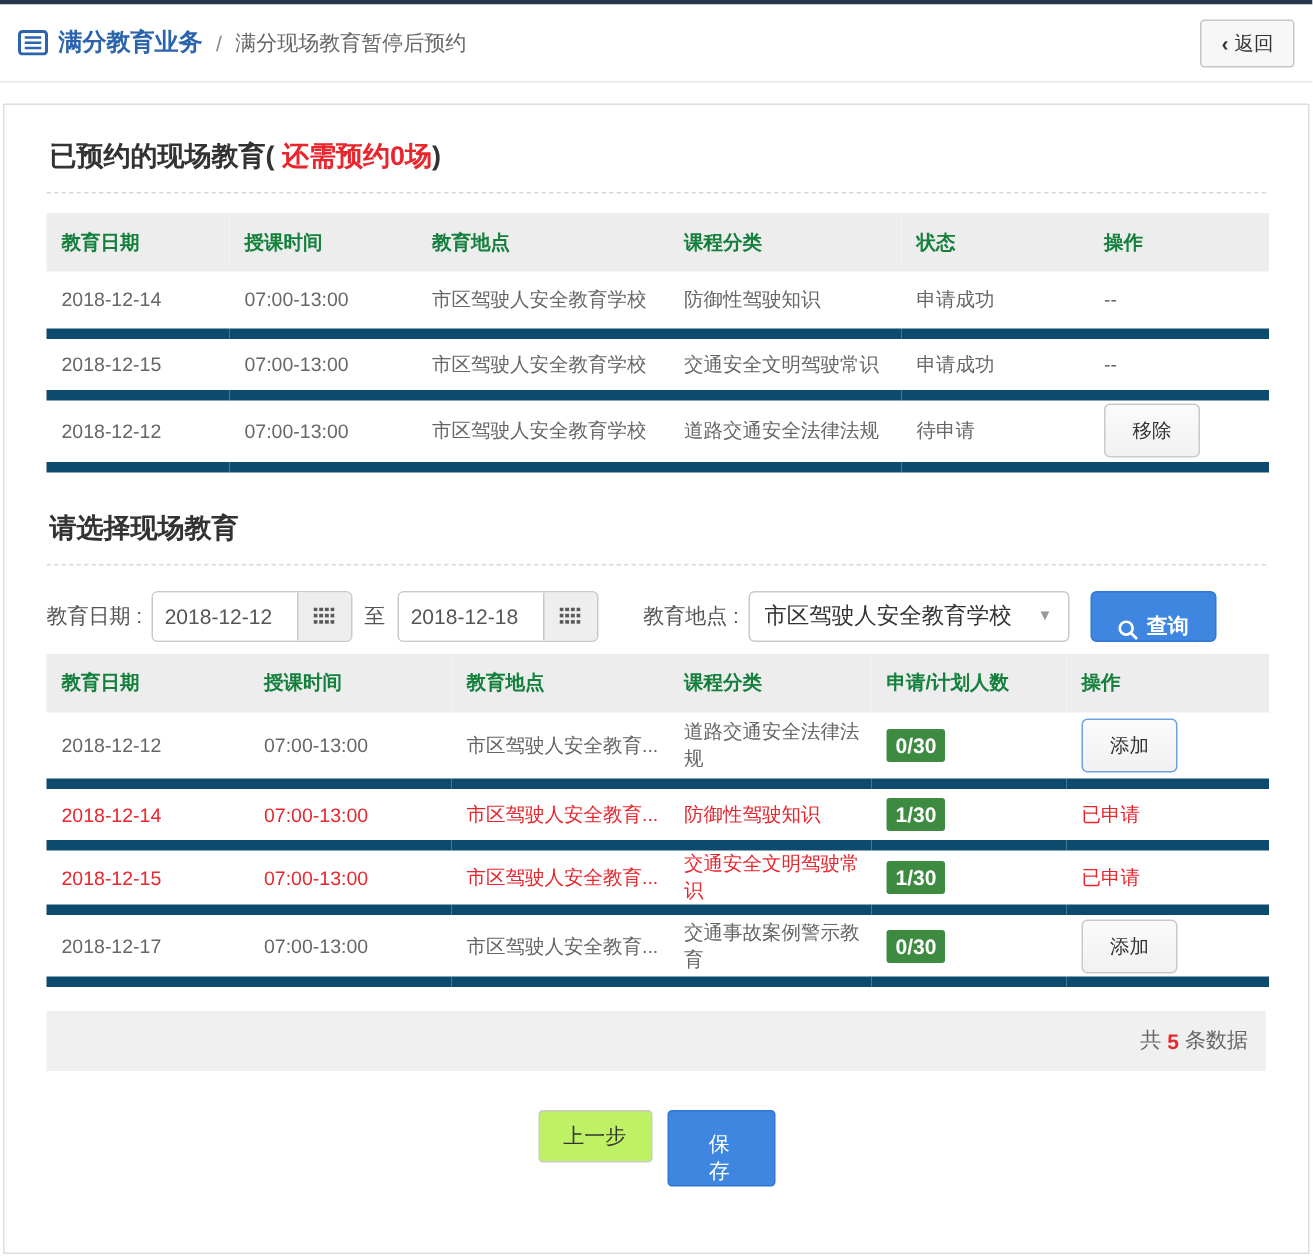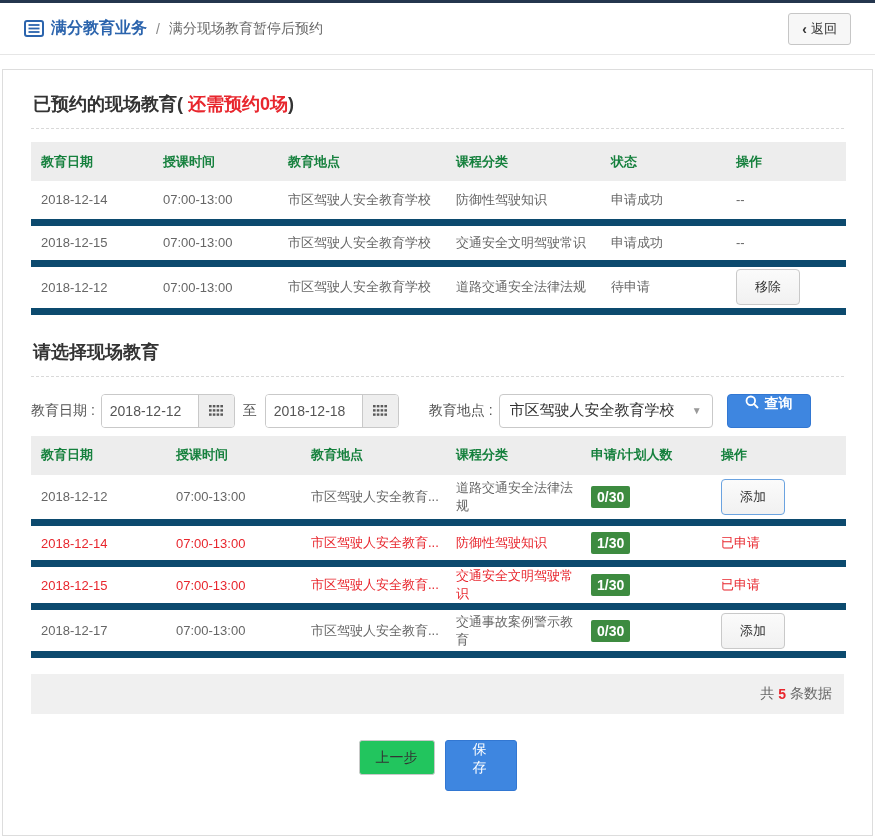--- a/index.html
+++ b/index.html
@@ -2,21 +2,21 @@
 <html><head>
 <meta charset="utf-8">
 <style>
   * { margin:0; padding:0; box-sizing:border-box; }
   html,body { width:875px; height:840px; background:#fff; overflow:hidden;
     font-family:"Liberation Sans","DejaVu Sans",sans-serif; }
 
   
   .topline { height:3px; background:#24364e; }
   .header { height:52px; background:#fff; border-bottom:1px solid #e6e6e6;
-    display:flex; align-items:center; padding:0 24px; }
+    display:flex; align-items:center; padding:0 12px; }
   .crumb { display:flex; align-items:center; gap:7px; }
   .crumb .ic { display:flex; align-items:center; }
   .crumb-primary { color:#2b64ad; font-size:16px; font-weight:bold; }
   .crumb-sep { color:#888; font-size:14px; margin:0 2px; }
   .crumb-secondary { color:#666; font-size:14px; }
   .spacer { flex:1; }
   .btn-back { background:#f7f7f7; border:1px solid #c6c6c6; border-radius:3px;
     padding:6px 13px; font-size:13px; color:#333; cursor:pointer; display:flex;
     align-items:center; gap:4px; }
   .btn-back .chev { font-size:14px; font-weight:bold; line-height:1; }
@@ -58,32 +58,32 @@
     display:flex; align-items:center; justify-content:center; cursor:pointer; }
   .to { margin:0 8px; font-size:14px; color:#555; }
   .loc-label { margin-left:30px; }
   .select { width:214px; height:34px; border:1px solid #c9c9c9; border-radius:4px;
     display:flex; align-items:center; padding:0 10px; font-size:15px; color:#333;
     cursor:pointer; background:#fff; }
   .select .sel-text { flex:1; overflow:hidden; white-space:nowrap; }
   .select .arrow { color:#999; font-size:10px; }
   .btn-blue { background:#3e86e0; color:#fff; border:1px solid #3277d2;
     border-radius:4px; height:34px; padding:0 17px; font-size:14px;
-    cursor:pointer; display:inline-flex; align-items:flex-start; gap:6px;
+    cursor:pointer; display:inline-flex; align-items:flex-end; gap:6px;
     font-family:inherit; }
   .btn-search { margin-left:14px; }
 
   
   .summary-bar { margin-top:16px; background:#f0f0f0; height:40px; display:flex;
     align-items:center; justify-content:flex-end; padding-right:12px;
     font-size:14px; color:#666; }
   .summary-bar .red { color:#e8262d; font-weight:bold; margin:0 4px; }
 
   .actions { display:flex; justify-content:center; gap:10px; margin-top:26px; }
-  .btn-prev { background:#22c55e; border:1px solid #c9c9c9; border-radius:3px;
+  .btn-prev { background:#bef264; border:1px solid #c9c9c9; border-radius:3px;
     width:76px; height:35px; font-size:14px; color:#333; cursor:pointer;
     font-family:inherit; }
   .btn-save { width:72px; height:51px; justify-content:center; font-size:14px;
     letter-spacing:2px; border-radius:3px; }
 </style>
 </head>
 <body>
 
 <div class="topline"></div>
 

